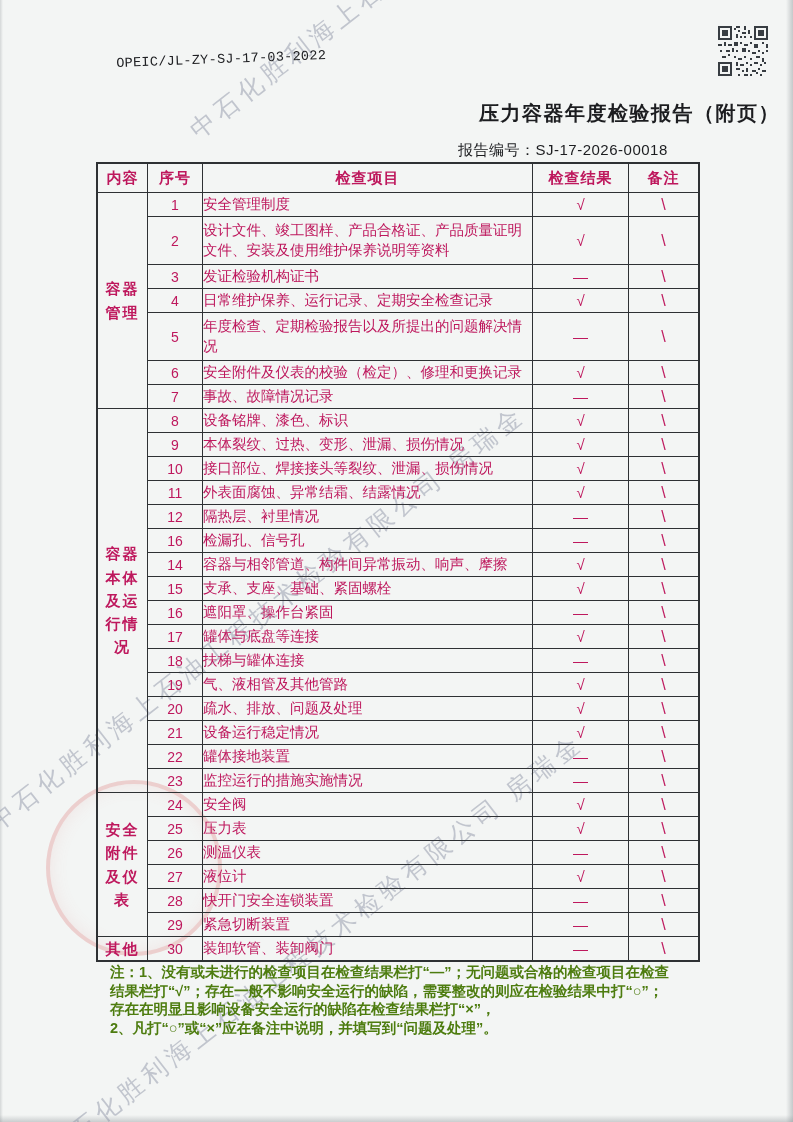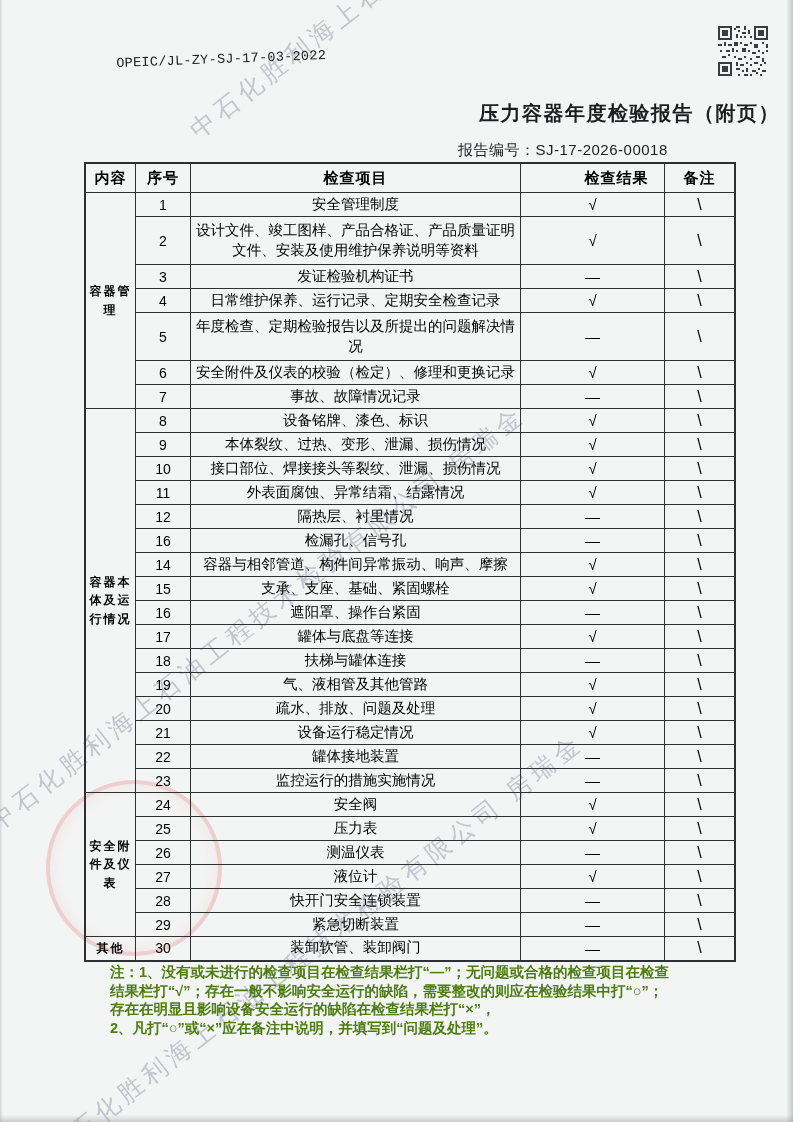--- a/index.html
+++ b/index.html
@@ -48,35 +48,35 @@
   .title{
     position:absolute;left:0;top:100px;width:780px;z-index:2;
     text-align:right;font-size:20px;font-weight:700;letter-spacing:1.5px;
   }
   .report-no{
     position:absolute;left:458px;top:141px;z-index:2;
     font-size:15px;font-weight:400;letter-spacing:.5px;
   }
 
   table.insp{
-    position:absolute;left:84px;top:162px;width:596px;z-index:2;
+    position:absolute;left:96px;top:162px;width:596px;z-index:2;
     border-collapse:collapse;table-layout:fixed;
     border:2.2px solid #2e3134;
-    font-size:14.5px;color:#000000;
+    font-size:14.5px;color:#be185d;
   }
   table.insp th, table.insp td{border:1.6px solid #2e3134;padding:0;vertical-align:middle;}
   table.insp th{height:28px;font-size:15px;font-weight:700;letter-spacing:1px;}
   table.insp tr{height:24px;}
   table.insp tr.tall{height:48px;}
   td.cat{
     text-align:center;font-weight:600;letter-spacing:2px;
-    word-break:break-all;line-height:1.55;padding:0 6px;font-size:12px;
+    word-break:break-all;line-height:1.55;padding:0 6px;font-size:15px;
   }
   td.num{text-align:center;font-size:14px;}
-  td.item{text-align:center;padding:1px 4px 1px 10px;line-height:1.35;}
+  td.item{text-align:left;padding:1px 4px 1px 10px;line-height:1.35;}
   td.result{text-align:center;font-size:15px;}
   td.remark{text-align:center;font-size:16px;}
 
   .notes{
     position:absolute;left:110px;top:963px;width:582px;z-index:2;
     font-size:14.5px;font-weight:700;line-height:18.5px;color:#4d7c0f;
   }
   .notes div{white-space:nowrap;}
   .footer{
     position:absolute;left:96px;top:1032px;width:480px;z-index:2;
@@ -173,21 +173,21 @@
   <div class="title">压力容器年度检验报告（附页）</div>
 
   <div class="report-no"><span>报告编号：</span><span>SJ-17-2026-00018</span></div>
 
   <table class="insp">
     <thead>
         <tr>
           <th style="width: 49px;">内容</th>
           <th style="width: 54px;">序号</th>
           <th style="width: 329px;">检查项目</th>
-          <th style="width: 95px; padding-left: 48px;">检查结果</th>
+          <th style="width: 95px;">检查结果</th>
           <th style="width: 69px;">备注</th>
         </tr>
       </thead>
     <tbody>
         <tr>
           <td class="cat" rowspan="7">容器管理</td>
           <td class="num">1</td>
           <td class="item">安全管理制度</td>
           <td class="result">√</td>
           <td class="remark">\</td>

